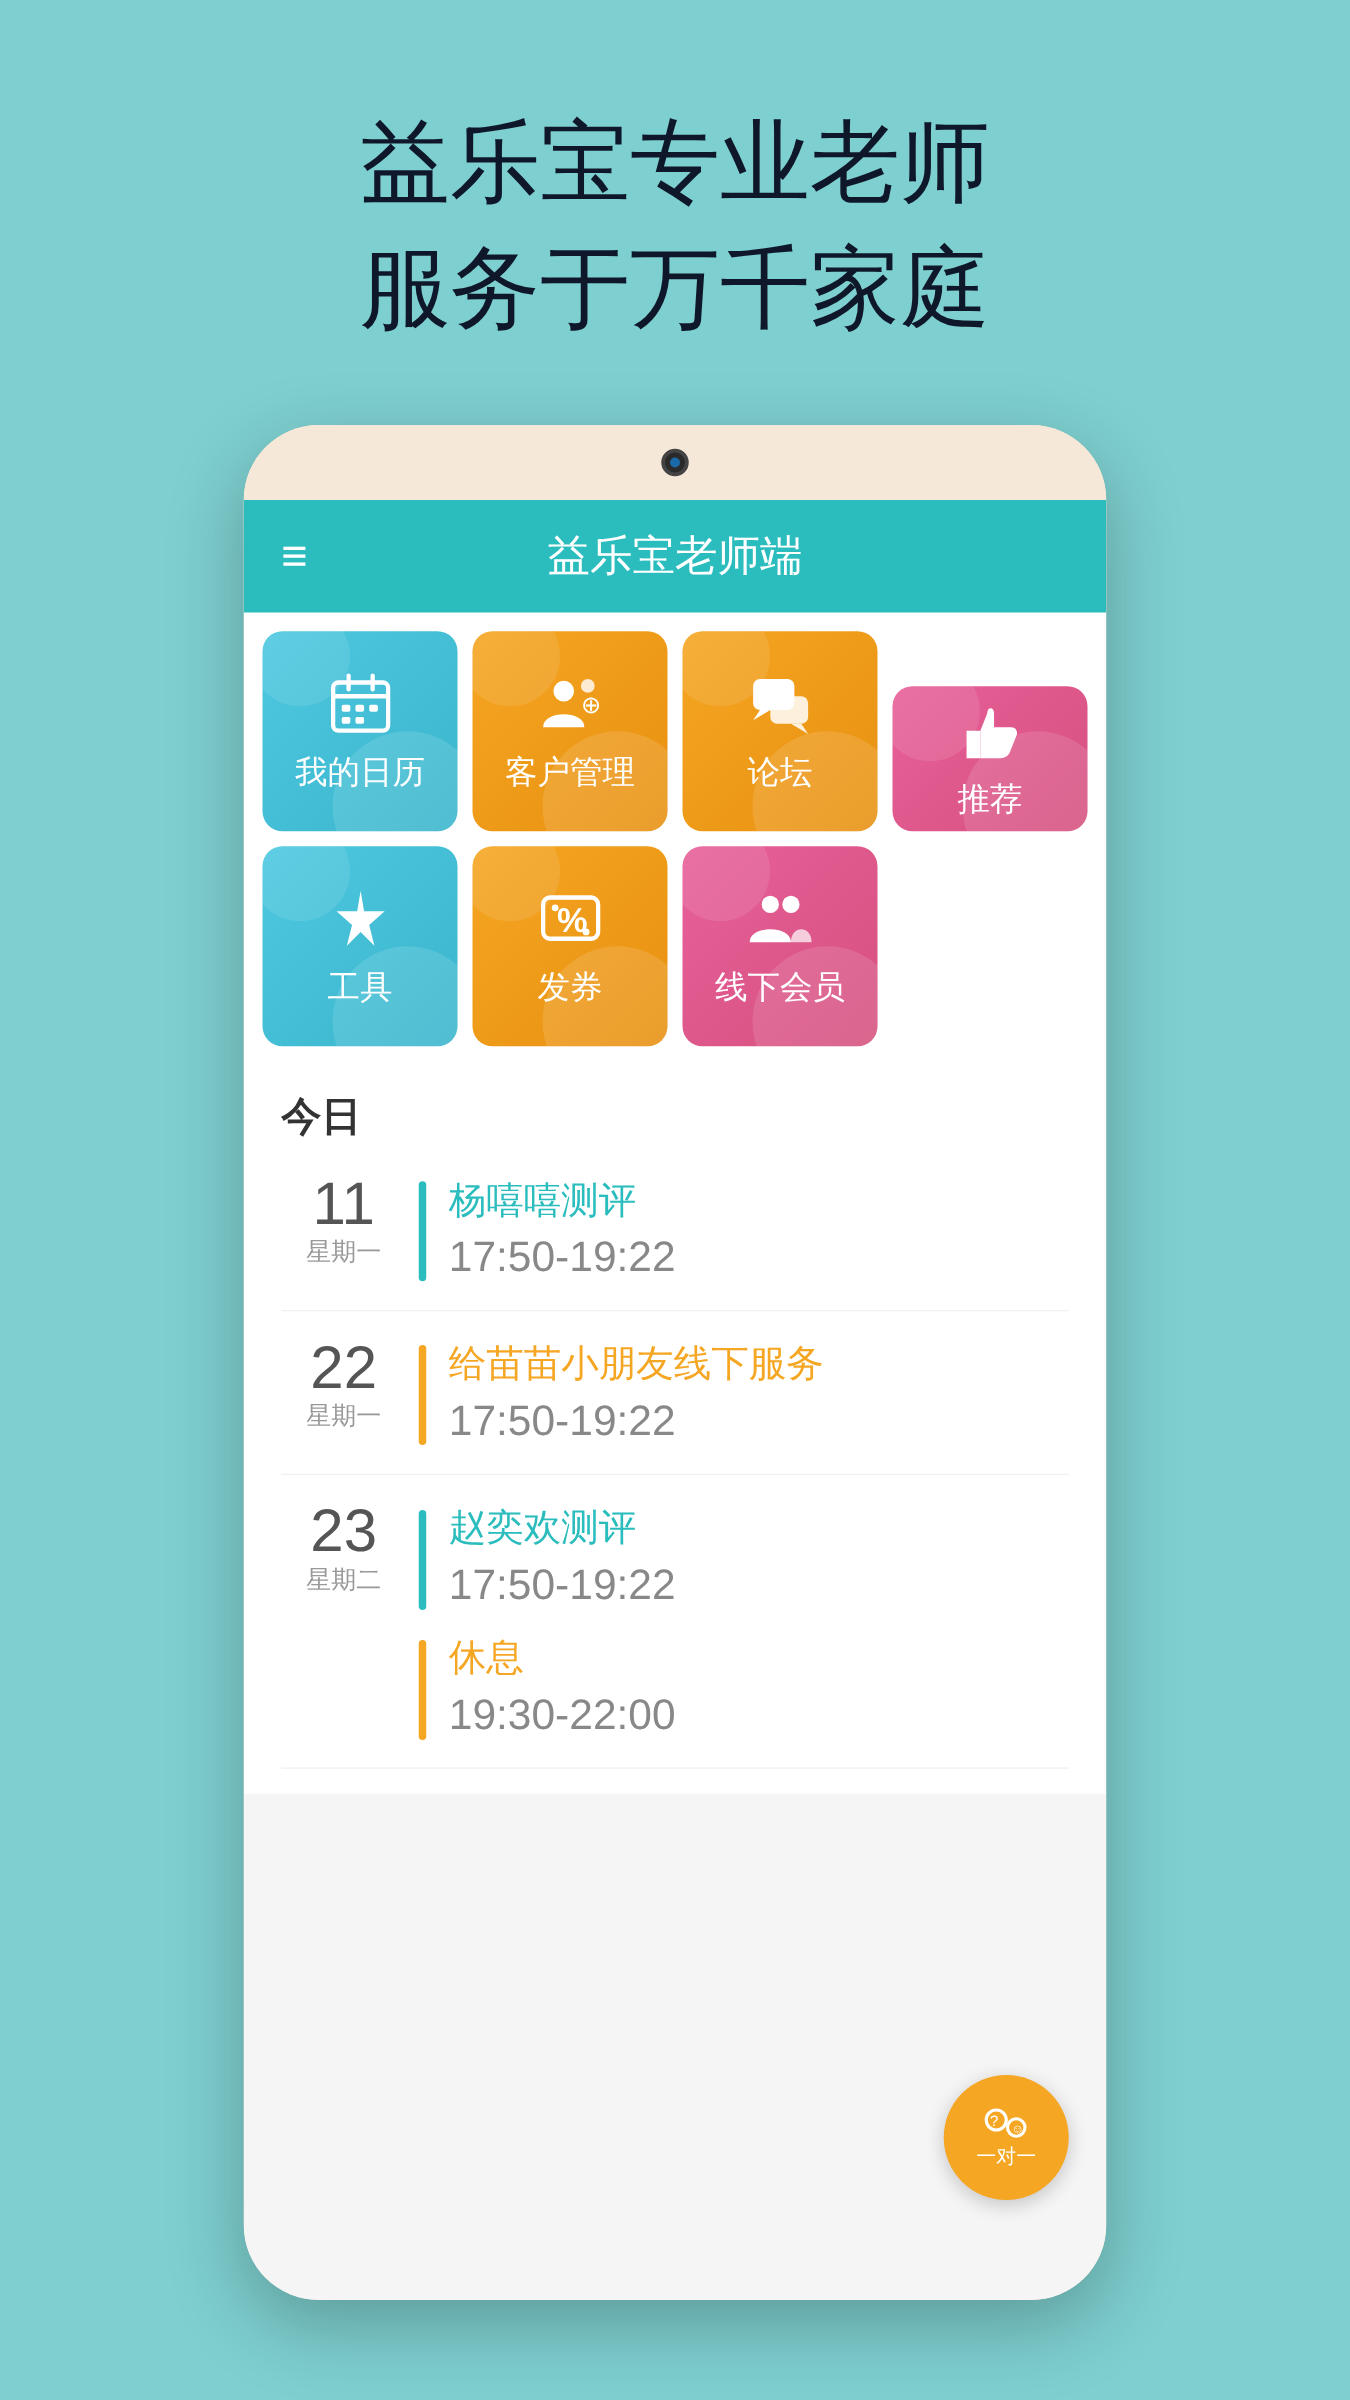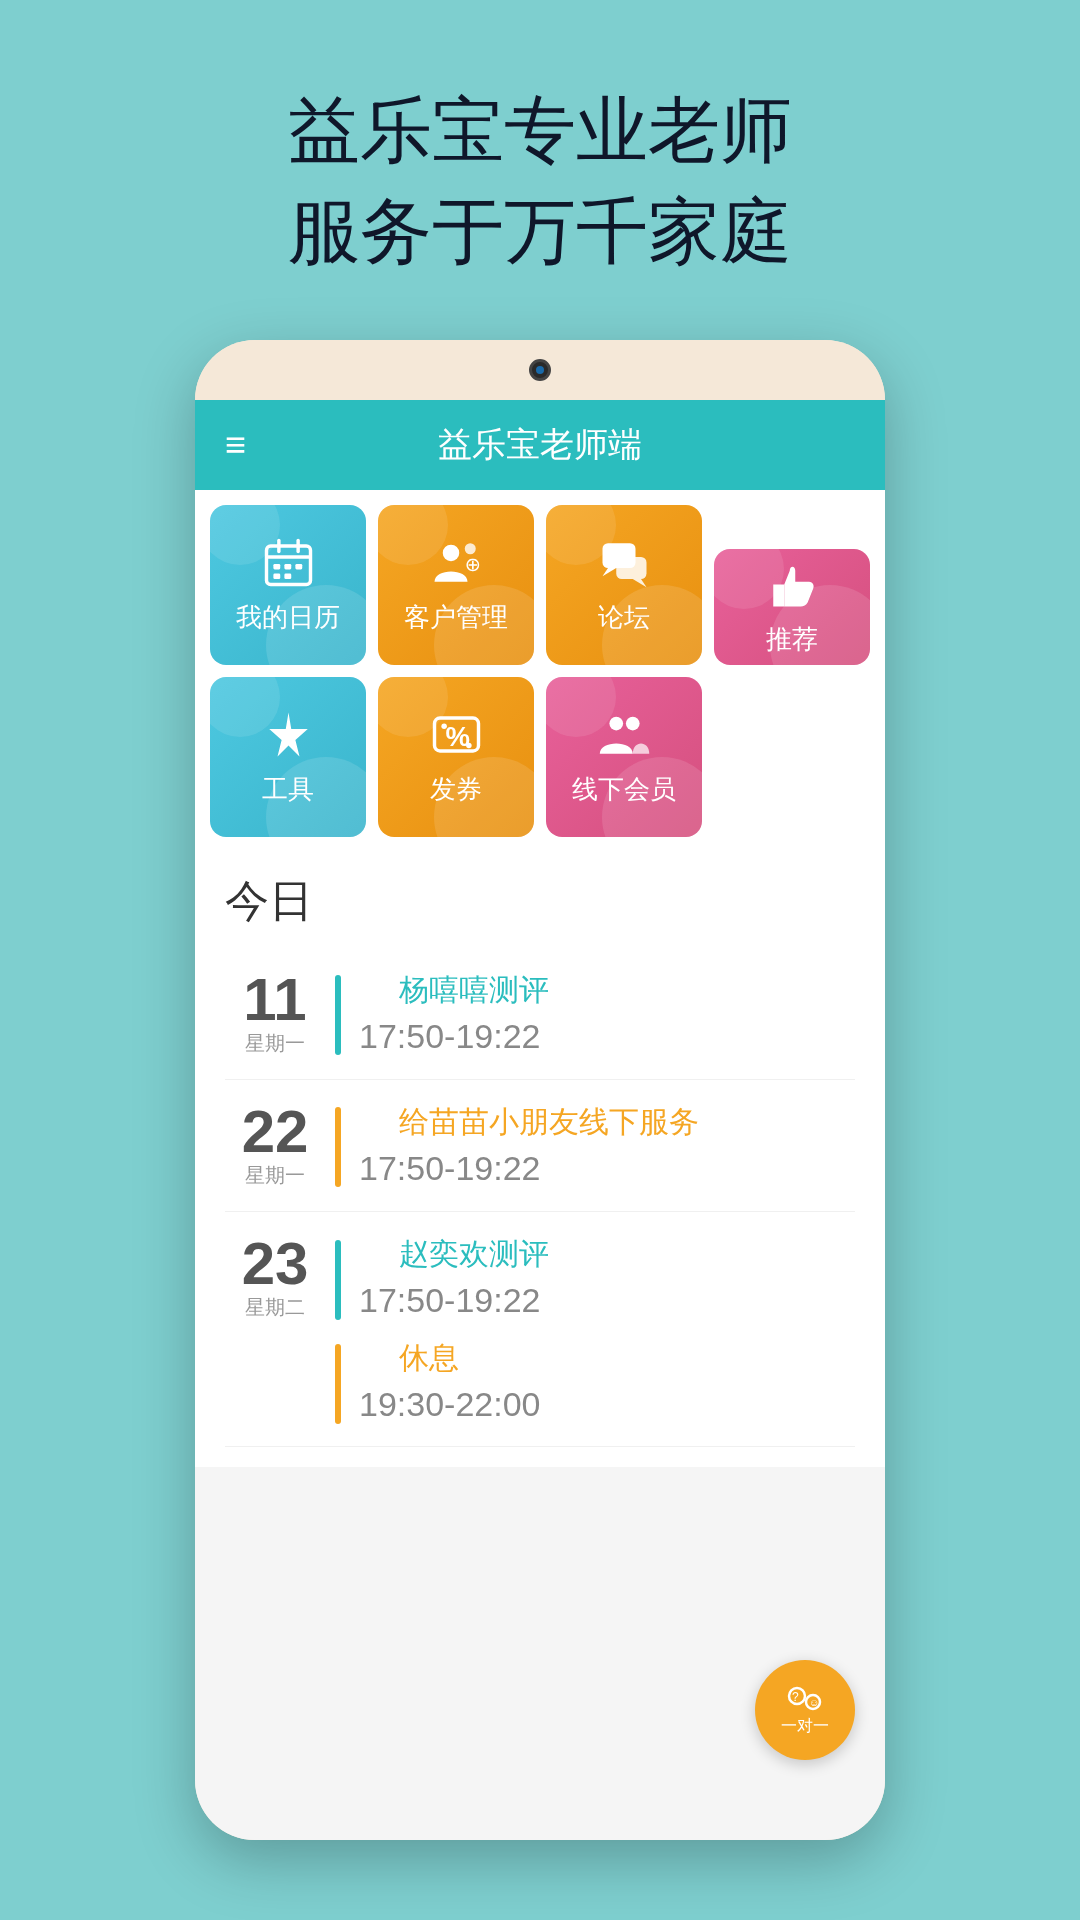--- a/index.html
+++ b/index.html
@@ -150,42 +150,42 @@
     .tile-orange2 { background: linear-gradient(135deg, #f5a623, #e89010); }
     .tile-pink2 { background: linear-gradient(135deg, #e8609a, #d5507e); }
 
     
     .today-section {
       background: white;
       padding: 20px 30px;
       flex: 1;
     }
     .today-label {
-      font-size: 44px;
+      font-size: 32px;
       color: #333;
-      font-weight: 400;
-      margin-bottom: 17px;
+      font-weight: 700;
+      margin-bottom: 2px;
     }
 
     
     .event-item {
       display: flex;
       align-items: flex-start;
       padding: 22px 0;
       border-bottom: 1px solid #f0f0f0;
     }
     .date-block {
       min-width: 100px;
       text-align: center;
       margin-right: 10px;
     }
     .date-num {
-      font-size: 60px;
+      font-size: 48px;
       color: #555;
-      font-weight: 700;
+      font-weight: 400;
       line-height: 1;
     }
     .date-day {
       font-size: 20px;
       color: #999;
     }
     .event-bar {
       width: 6px;
       height: 80px;
       border-radius: 3px;
@@ -196,21 +196,20 @@
     .bar-blue { background: #2bbdbe; }
     .bar-orange { background: #f5a623; }
 
     .event-content {
       flex: 1;
     }
     .event-title {
       font-size: 30px;
       font-weight: 500;
       margin-bottom: 6px;
-      margin-left: 40px;
     }
     .title-blue { color: #2bbdbe; }
     .title-orange { color: #f5a623; }
     .event-time {
       font-size: 34px;
       color: #888;
     }
 
     
     .fab {

